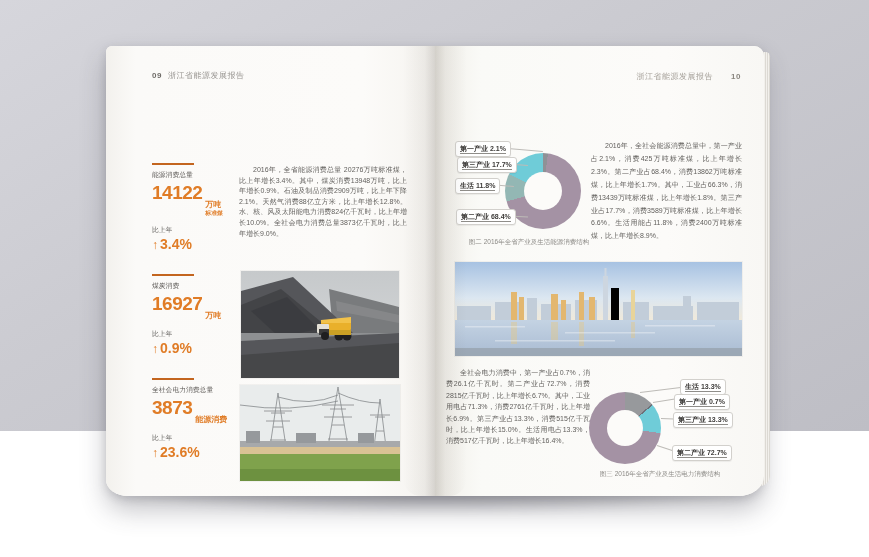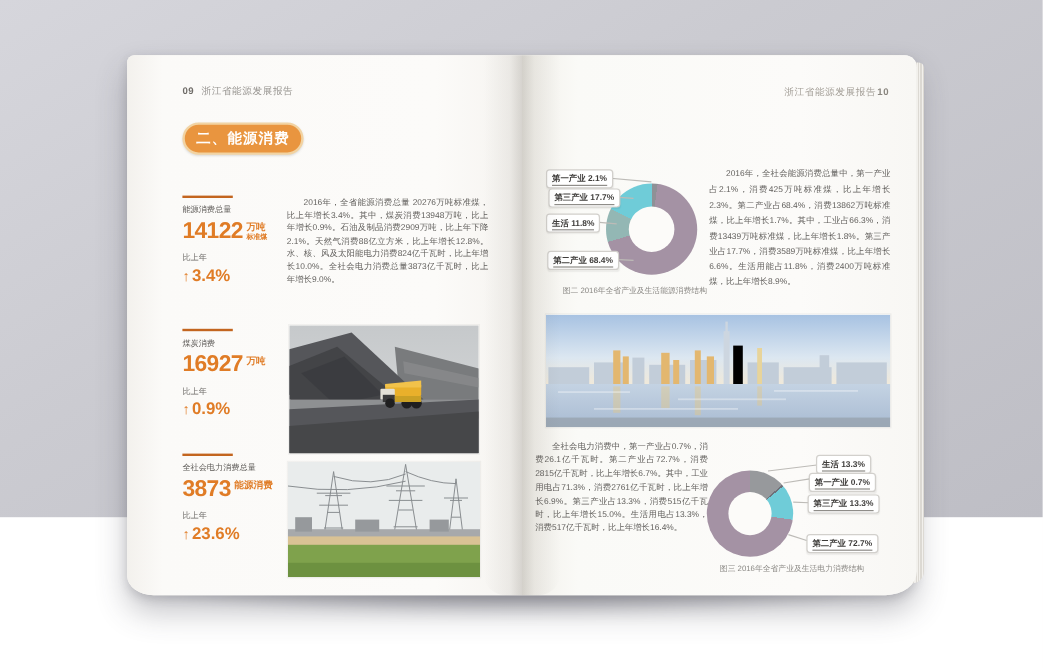--- a/index.html
+++ b/index.html
@@ -21,33 +21,33 @@
     border-radius:0 10px 26px 0 / 0 10px 20px 0;}
   .gutter{position:absolute;left:50%;top:0;bottom:0;width:64px;transform:translateX(-50%);pointer-events:none;
     background:linear-gradient(90deg,rgba(90,84,76,0) 0%,rgba(90,84,76,.07) 34%,rgba(90,84,76,.20) 50%,rgba(90,84,76,.08) 66%,rgba(90,84,76,0) 100%);
     border-radius:0 0 18px 18px;}
   .abs{position:absolute;}
 
   
   .lp-header{left:46px;top:24px;font-size:8px;color:#979490;letter-spacing:.5px;}
   .lp-header .pn{font-weight:bold;color:#6f6c68;margin-right:6px;}
   .rp-header{right:23px;top:25px;font-size:8px;color:#a39e97;letter-spacing:.5px;}
-  .rp-header .pn{font-weight:bold;color:#8a867f;margin-left:1px;}
+  .rp-header .pn{font-weight:bold;color:#8a867f;margin-left:18px;}
 
   
   .section-pill{left:46px;top:56px;width:97px;height:23px;background:#e9953f;border:2px solid #f2d3a2;
     border-radius:15px;color:#fff;font-size:12px;font-weight:bold;text-align:center;line-height:23px;
     letter-spacing:1px;box-shadow:0 1px 2px rgba(0,0,0,.12);}
   .stat{left:46px;width:95px;}
   .stat-1{top:117px;} .stat-2{top:228px;} .stat-3{top:332px;}
   .stat-rule{width:42px;height:2px;background:#c3651f;margin-bottom:5px;}
   .stat-label{font-size:6.8px;color:#5b5855;margin-bottom:3px;white-space:nowrap;}
   .stat-value-row{display:flex;align-items:flex-start;color:#e07c26;line-height:1;}
   .stat-value{font-size:19px;font-weight:bold;letter-spacing:-.5px;}
-  .stat-unit-wrap{margin-left:3px;margin-top:3px;}
+  .stat-unit-wrap{margin-left:3px;margin-top:18px;}
   .stat-unit{font-size:8px;font-weight:bold;display:block;line-height:1.1;}
   .stat-unit-sub{font-size:5.8px;font-weight:bold;display:block;line-height:1.2;}
   .stat-change-label{font-size:6.8px;color:#6b6966;margin-top:8px;}
   .stat-change{font-size:14px;font-weight:bold;color:#e07c26;margin-top:2px;line-height:1;}
   .stat-change .arrow{font-size:12px;margin-right:2px;}
   .body-par{font-size:7px;line-height:10.6px;color:#615f5c;text-align:justify;text-indent:2em;}
   .lp-par{left:133px;top:119px;width:168px;}
   .photo{overflow:hidden;box-shadow:0 0 0 1px rgba(0,0,0,.04);}
   .photo-1{left:135px;top:225px;width:158px;height:107px;}
   .photo-2{left:134px;top:339px;width:160px;height:96px;}
@@ -92,21 +92,20 @@
 <div class="scene">
   <div class="book-shadow"></div>
   <div class="book">
     <div class="page-edges"></div>
 
     <div class="page page-left">
       <div class="abs lp-header">
         <span class="pn">09</span><span>浙江省能源发展报告</span>
       </div>
 
-      <div class="abs section-pill">二、能源消费</div>
 
       <div class="abs stat stat-1">
         <div class="stat-rule"></div>
         <div class="stat-label">能源消费总量</div>
         <div class="stat-value-row">
           <span class="stat-value">14122</span>
           <span class="stat-unit-wrap">
               <span class="stat-unit">万吨</span>
               <span class="stat-unit-sub">标准煤</span>
             </span>

